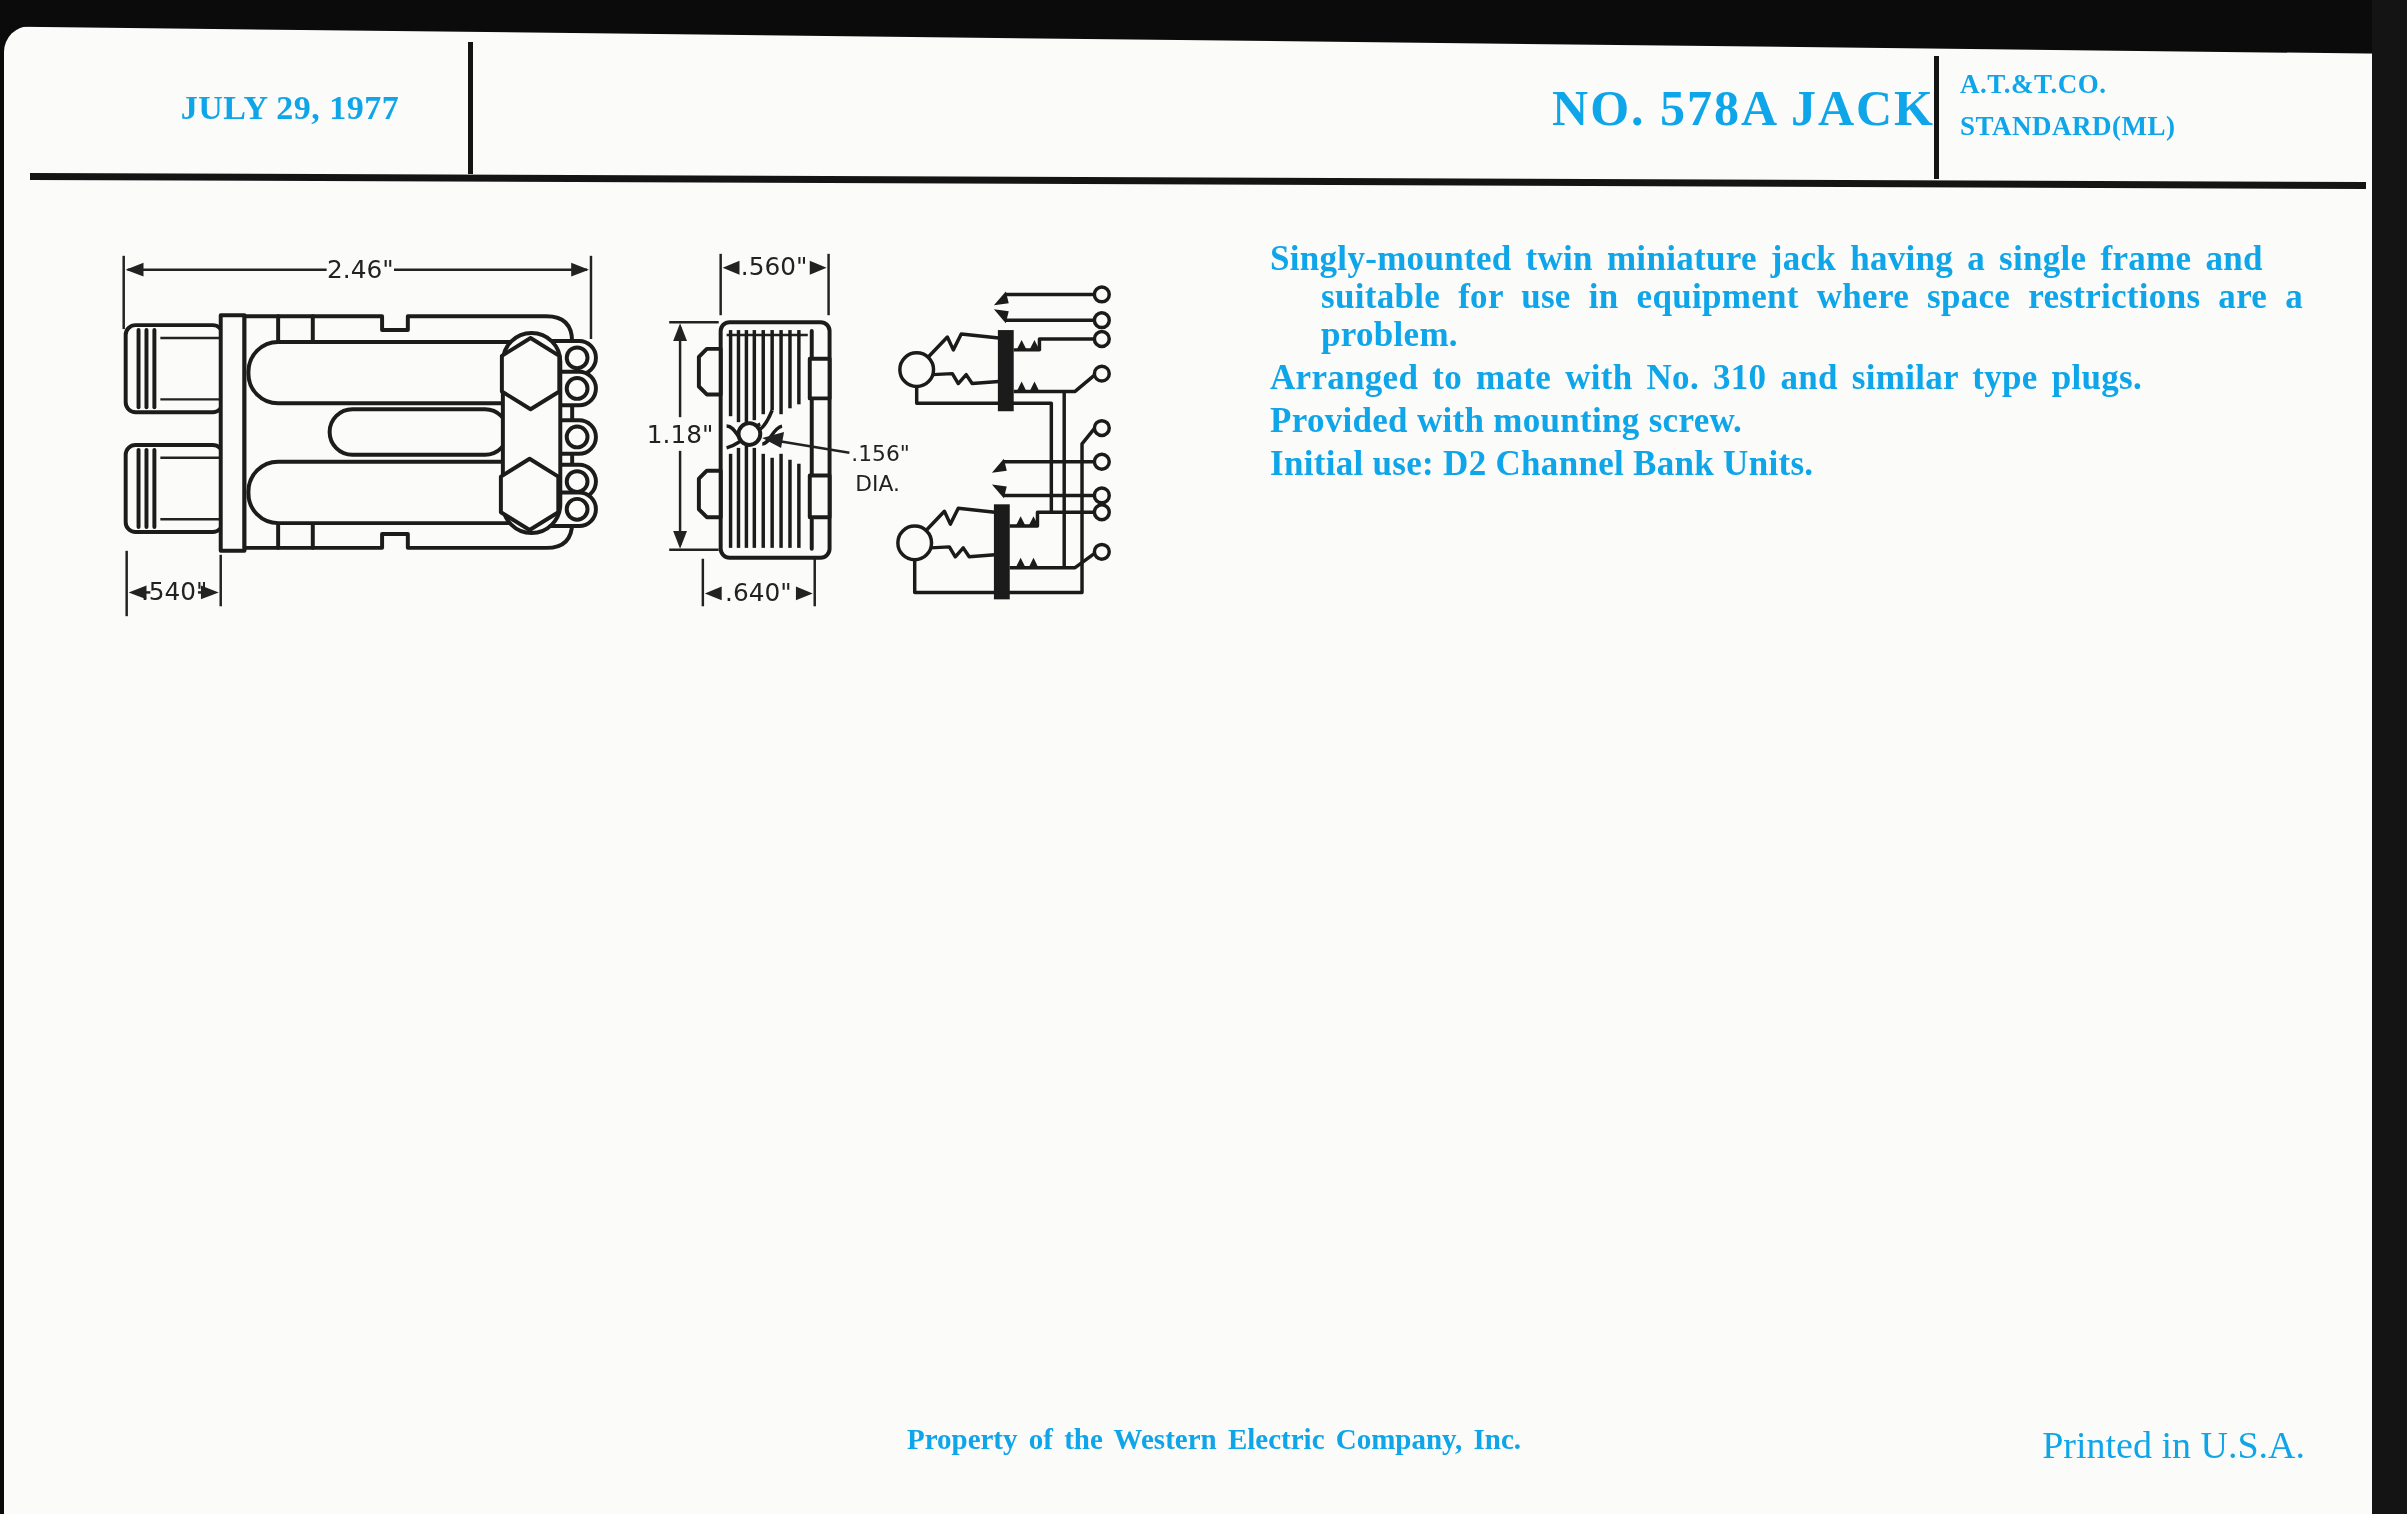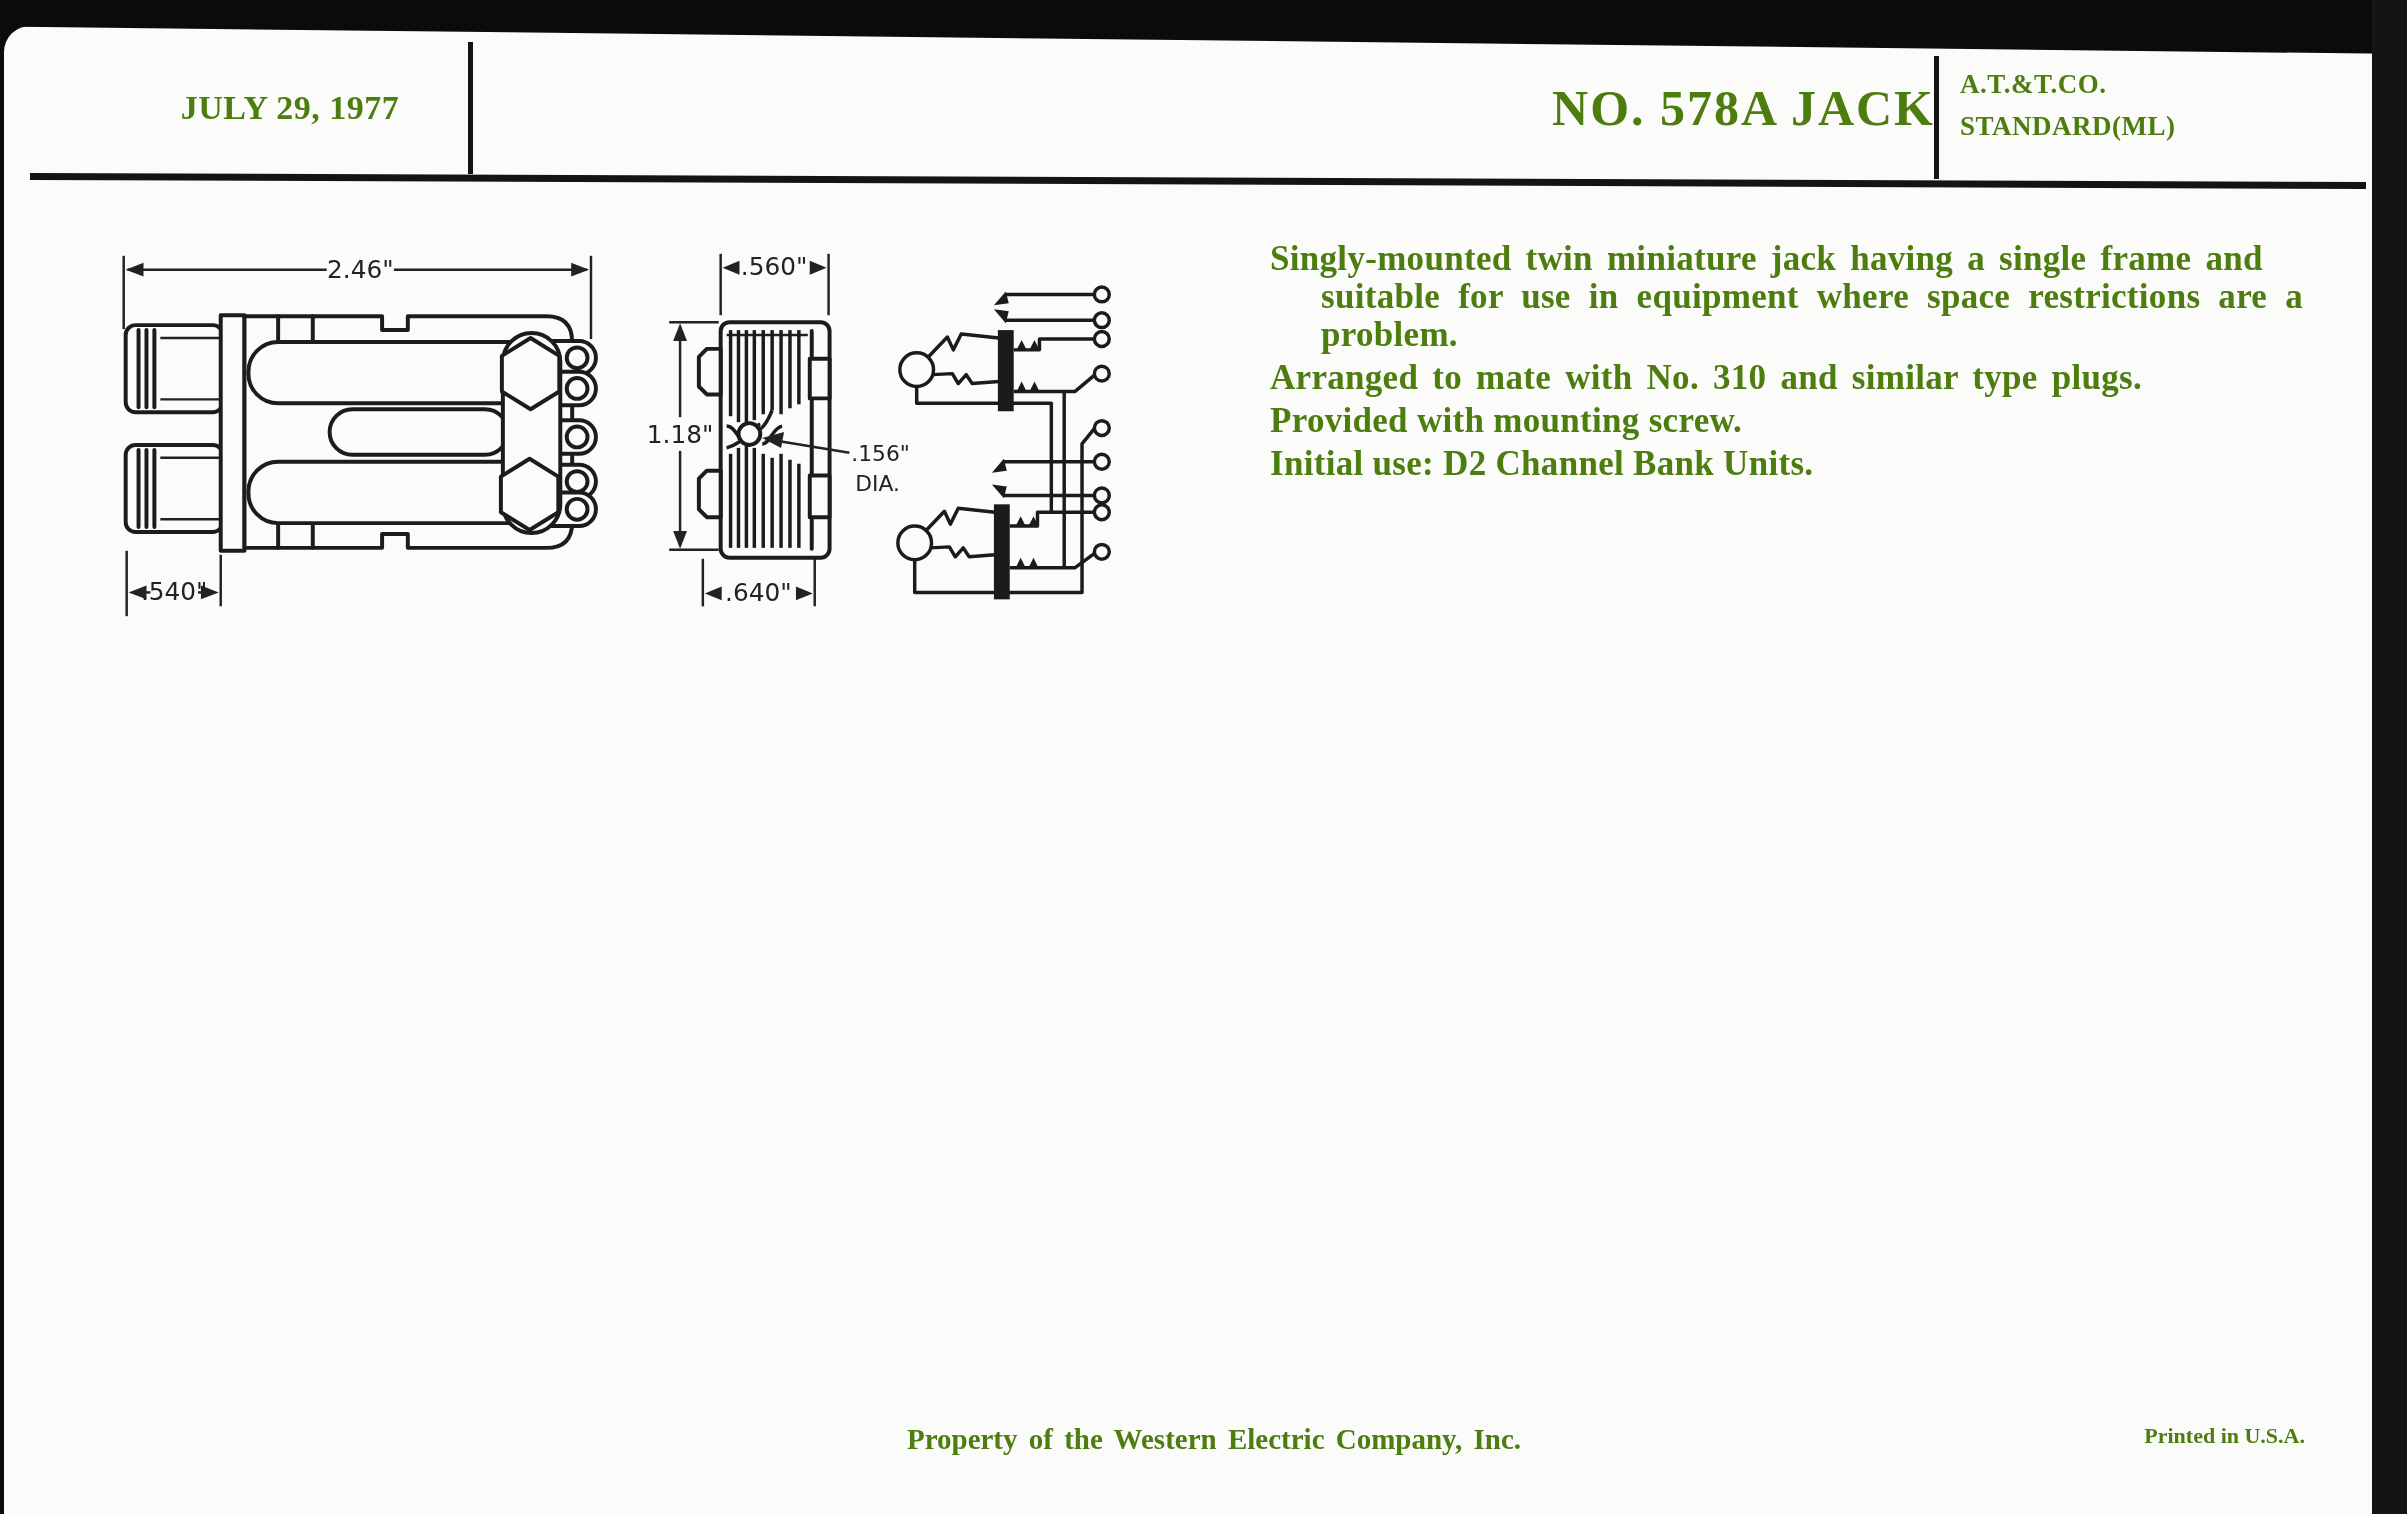--- a/index.html
+++ b/index.html
@@ -1,17 +1,17 @@
 <!DOCTYPE html>
 <html><head>
 <meta charset="utf-8">
 <style>
   html,body{margin:0;padding:0;background:#0b0b0b;}
   #screen{position:relative;width:2408px;height:1515px;overflow:hidden;background:#0b0b0b;
-          font-family:"Liberation Serif",serif;color:#4d7c0f;}
+          font-family:"Liberation Serif",serif;color:#0ea5e9;}
   
   #page{position:absolute;left:4px;top:26px;width:2368px;height:1489px;background:#fbfbfa;
         border-top-left-radius:26px;}
   #top-scan-bar{position:absolute;left:0;top:26px;width:100%;height:28px;background:#0b0b0b;
         clip-path:polygon(0 0,100% 0,100% 100%,0 2%);}
   #right-scan-bar{position:absolute;right:0;top:0;width:36px;height:100%;background:#141414;}
   
   .hdr-text{position:absolute;font-weight:700;letter-spacing:0.5px;}
   #hdr-date{left:109px;top:89px;width:362px;text-align:center;font-size:34px;}
   #hdr-title{left:470px;top:79px;width:1465px;text-align:right;font-size:50px;letter-spacing:2px;}
@@ -26,21 +26,21 @@
         line-height:38px;letter-spacing:0.3px;margin-left:44px;}
   .desc-line{white-space:nowrap;}
   .desc-indent{margin-left:51px;}
   .desc-gap{margin-top:5px;}
   .ws1{word-spacing:5px;}
   .ws2{word-spacing:9px;}
   .ws3{word-spacing:5px;}
   
   #footer-property{position:absolute;left:406px;top:1423px;width:1616px;text-align:center;
         font-size:29px;font-weight:700;word-spacing:4px;}
-  #footer-printed{position:absolute;right:103px;top:1423px;font-size:22px;font-weight:700;}
+  #footer-printed{position:absolute;right:103px;top:1423px;font-size:38px;font-weight:400;}
   
   #drawing-svg{position:absolute;left:89px;top:238px;}
   .ln{stroke:#1c1c1c;stroke-width:4;fill:none;stroke-linecap:round;stroke-linejoin:round;}
   .lnf{stroke:#1c1c1c;stroke-width:4;fill:#fbfbfa;stroke-linejoin:round;}
   .thin{stroke:#222;stroke-width:2.5;fill:none;}
   .sch{stroke:#1b1b1b;stroke-width:3.5;fill:none;stroke-linejoin:round;}
   .schf{fill:#1b1b1b;stroke:none;}
   .dimtxt{font-family:"DejaVu Sans",sans-serif;font-size:25px;fill:#222;}
   .dimtxt2{font-family:"DejaVu Sans",sans-serif;font-size:22px;fill:#222;}
   .arrow{fill:#222;stroke:none;}

